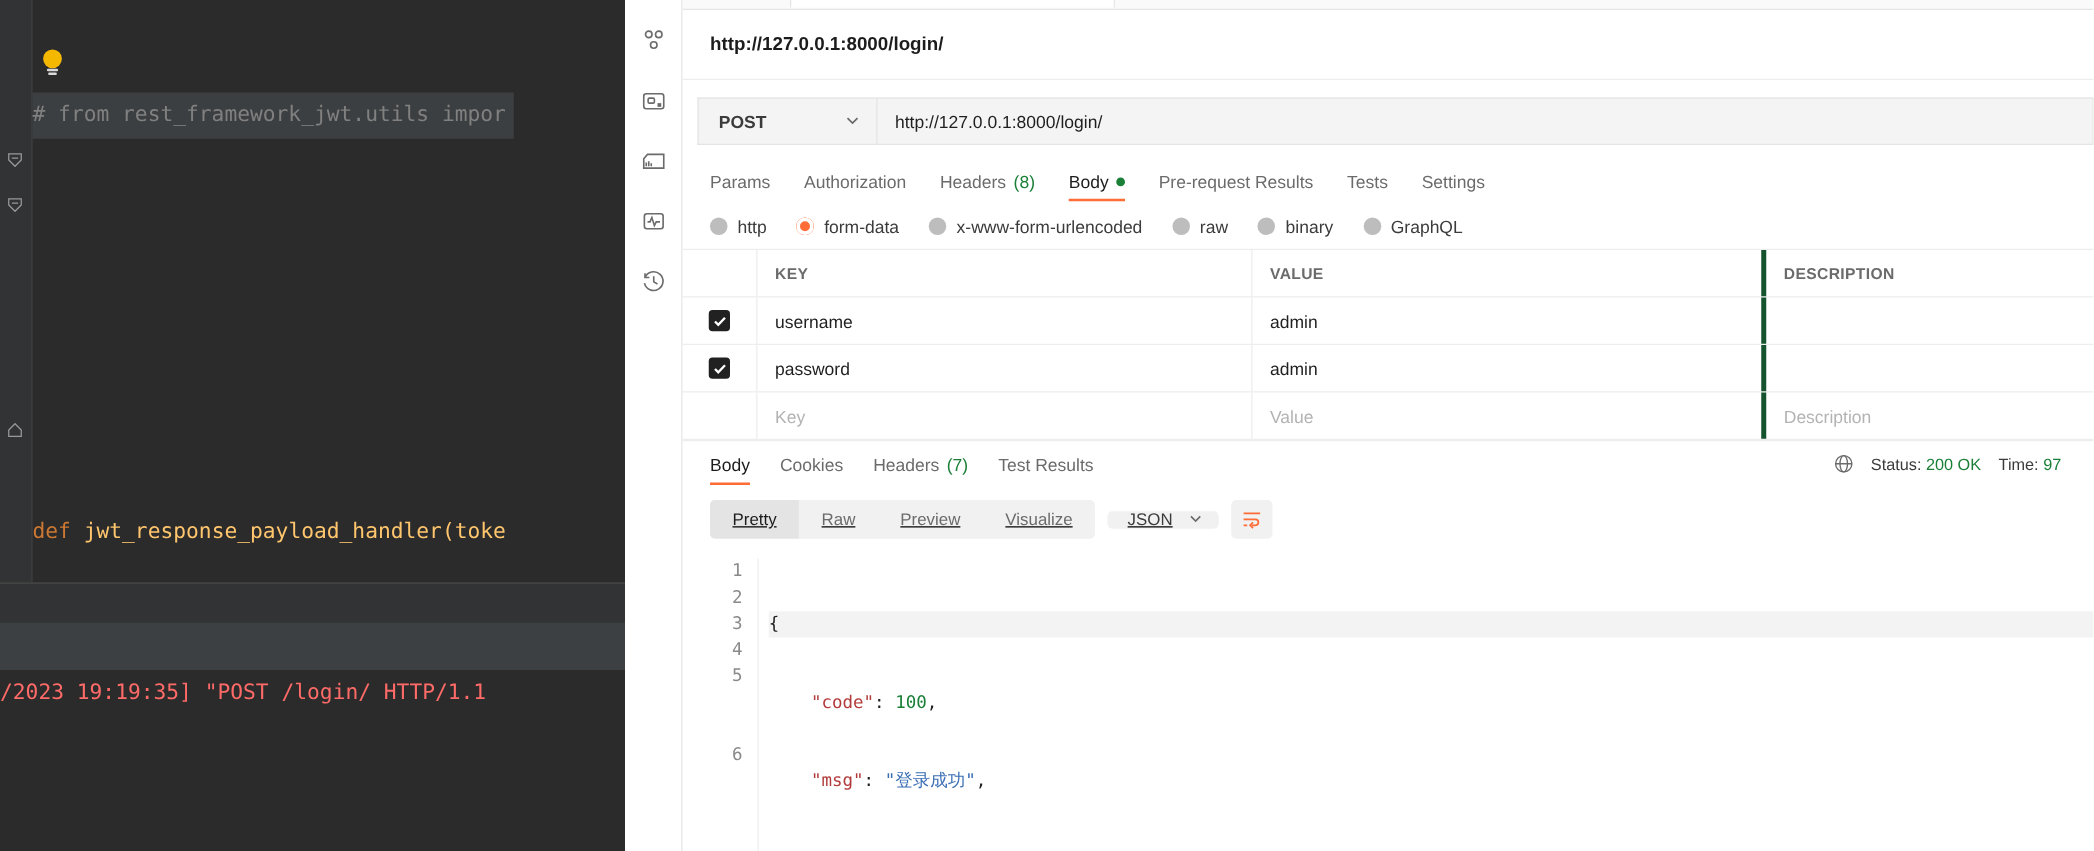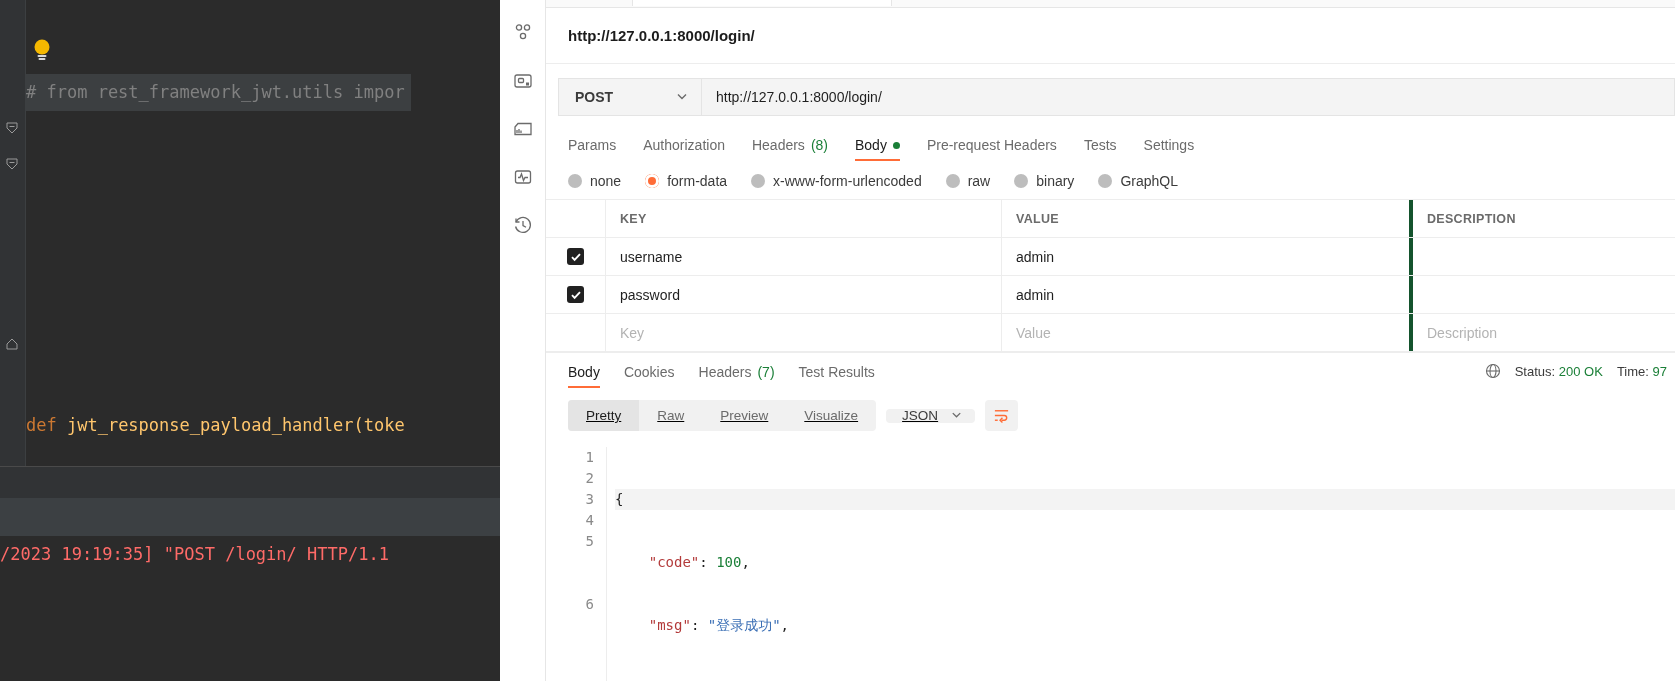--- a/index.html
+++ b/index.html
@@ -189,21 +189,21 @@
   .cbx svg { display:block; }
 
   
   .resp-tabs {
     display: flex; align-items: flex-end; height: 36px;
     padding-left: 22px; gap: 24px; position: relative;
     border-top: 1px solid #ededed;
     padding-top: 6px;
   }
   .resp-meta {
-    position: absolute; right: 0; top: 10px;
+    position: absolute; right: 18px; top: 10px;
     display: flex; align-items: center; gap: 14px;
     font-size: 13px; color: #3b3b3b; padding-right: 8px;
   }
   .resp-meta .ok { color: #1a7f37; }
   .globe { color: #6b6b6b; display:flex; }
 
   .resp-toolbar {
     display: flex; align-items: center; gap: 10px;
     padding: 12px 0 10px 22px;
     text-decoration: underline;
@@ -363,34 +363,34 @@
           </div>
         <div class="rtab">
             <span>Headers</span>
             <span class="cnt">(8)</span>
           </div>
         <div class="rtab active">
             <span>Body</span>
             <span class="dot-green"></span>
           </div>
         <div class="rtab">
-            <span>Pre-request Headers</span>
+            <span>Pre-request Results</span>
           </div>
         <div class="rtab">
             <span>Tests</span>
           </div>
         <div class="rtab">
             <span>Settings</span>
           </div>
       </div>
 
       <div class="pm-bodytypes">
         <div class="radio-item">
             <span class="radio"></span>
-            <span>none</span>
+            <span>http</span>
           </div>
         <div class="radio-item">
             <span class="radio sel"></span>
             <span>form-data</span>
           </div>
         <div class="radio-item">
             <span class="radio"></span>
             <span>x-www-form-urlencoded</span>
           </div>
         <div class="radio-item">

